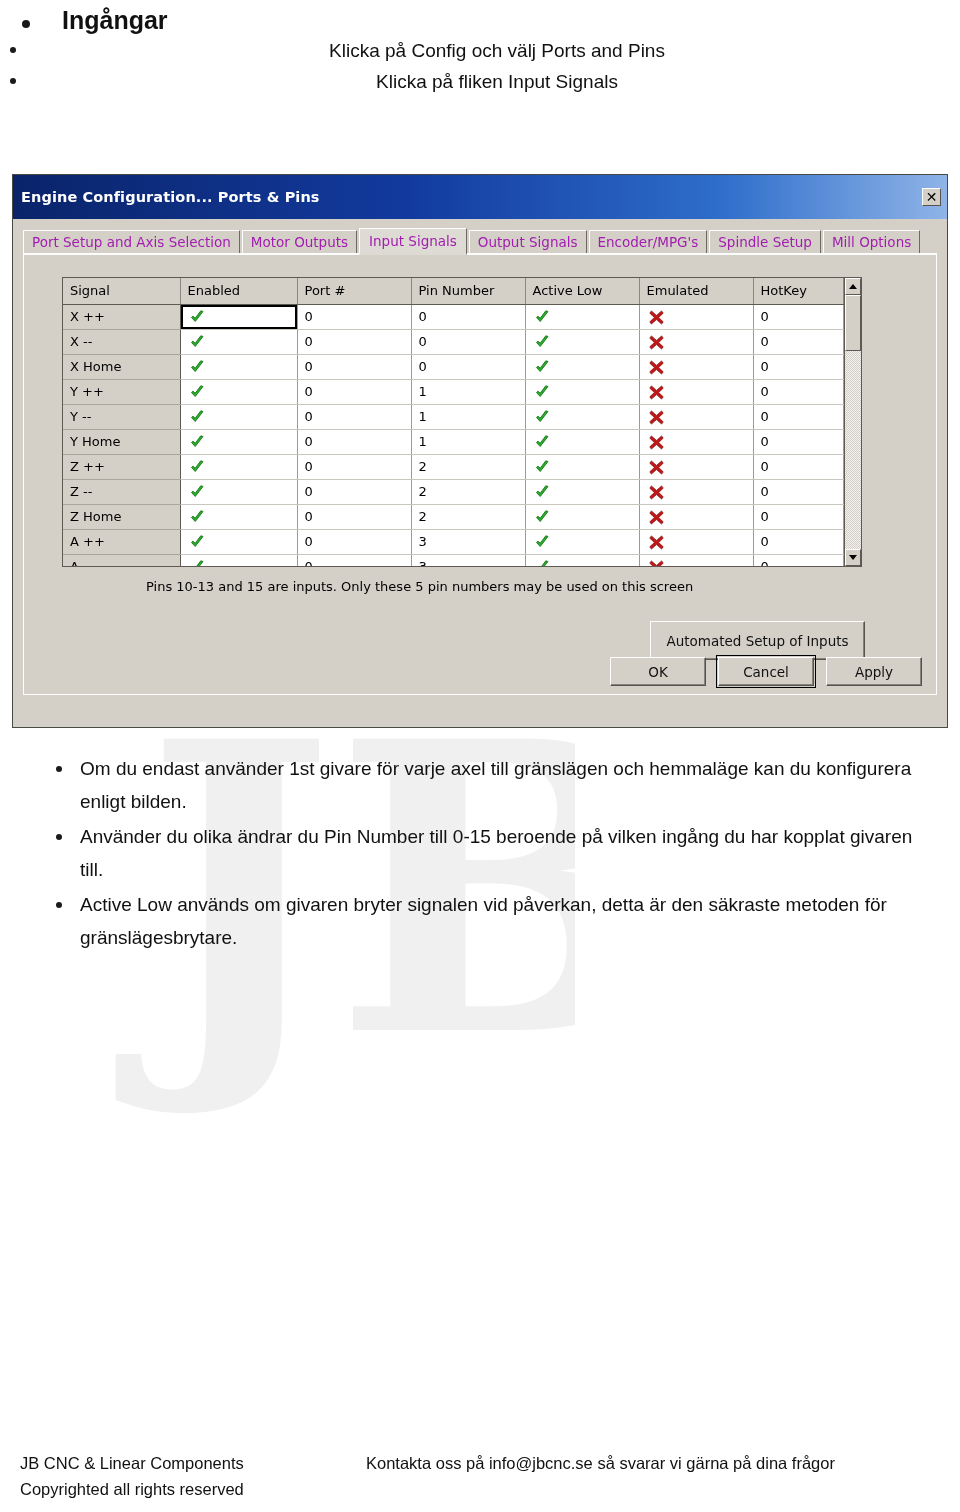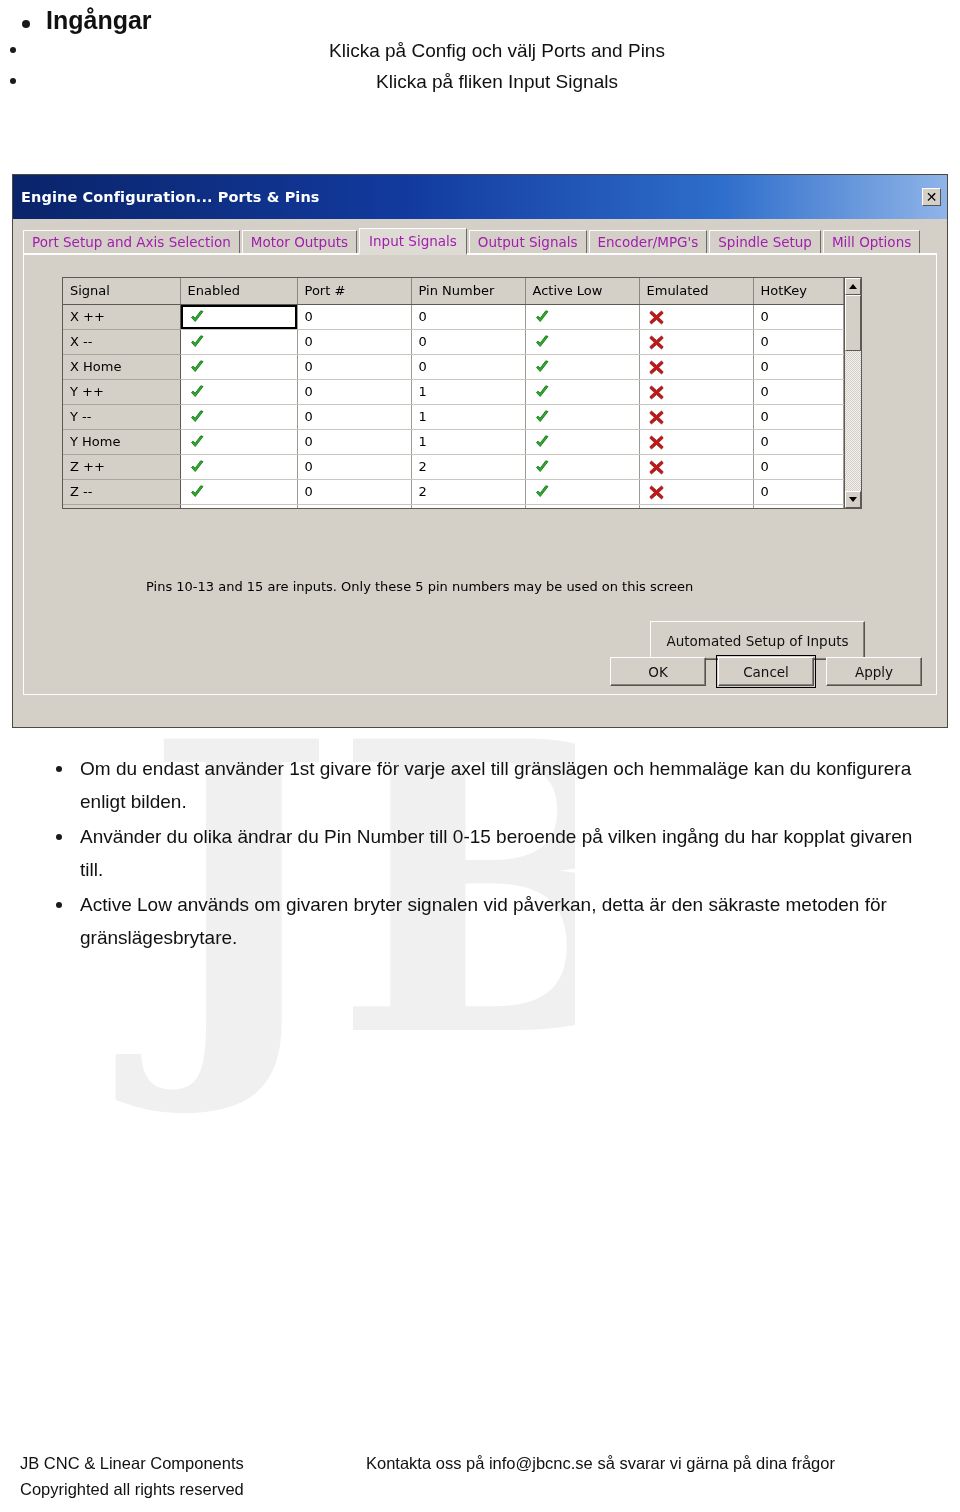--- a/index.html
+++ b/index.html
@@ -36,21 +36,21 @@
     content: "";
     position: absolute;
     left: 8px; top: .62em;
     width: 7px; height: 7px;
     background: #1a1a1a;
     border-radius: 50%;
   }
 
   #title-item {
     font-size: 25px; font-weight: bold;
-    padding-left: 46px;
+    padding-left: 62px;
     margin-top: 6px;
   }
   #title-item::before { left: 22px; top: .55em; width: 8px; height: 8px; }
 
   .lead-list { margin-top: 38px; margin-left: 46px; }
   .lead-list li.bullet { font-size: 19px; line-height: 31px; padding-left: 34px; text-align: center; }
   .lead-list li.bullet::before { left: 10px; width: 6px; height: 6px; }
 
   
   #dialog {
@@ -125,21 +125,21 @@
     background: #d4d0c8;
     border: 1px solid #fdfdfd;
     border-top: none;
     position: relative;
   }
 
   
   #grid-wrap {
     position: absolute;
     left: 38px; top: 22px;
-    width: 800px; height: 232px;
+    width: 800px; height: 290px;
     border: 1px solid #5d5a54;
     background: #fff;
     display: flex;
     overflow: hidden;
   }
   #grid { flex: 1; }
   table.grid { border-collapse: collapse; width: 100%; table-layout: fixed; font-size: 13px; }
   table.grid th, table.grid td {
     height: 25px;
     padding: 0 0 0 7px;

